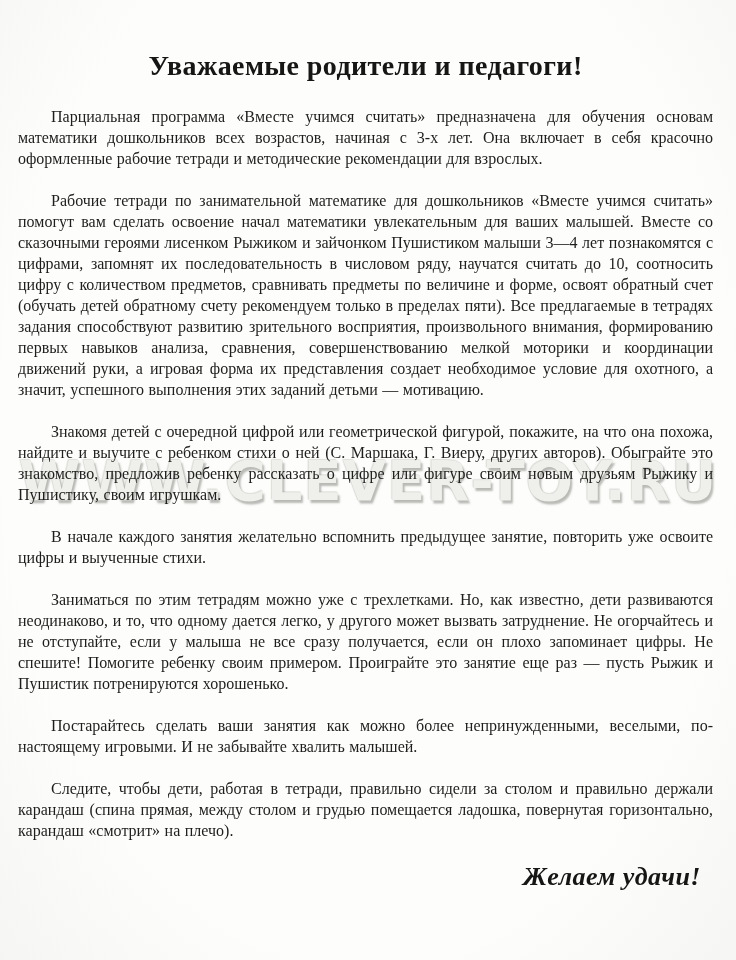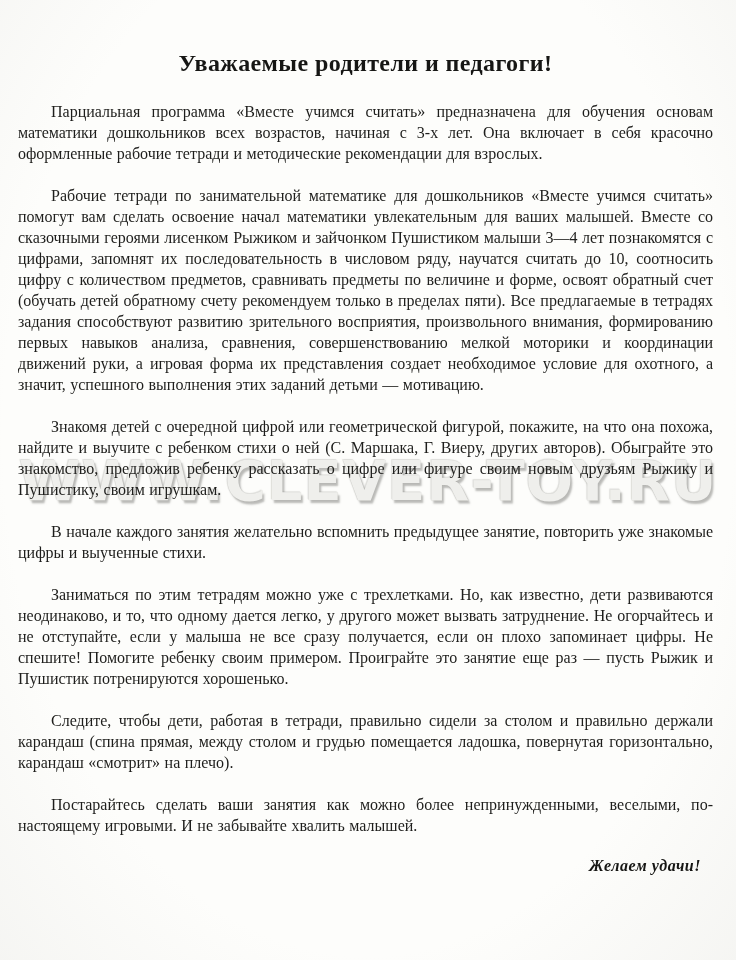--- a/index.html
+++ b/index.html
@@ -26,40 +26,40 @@
       background: radial-gradient(ellipse at 50% 45%, rgba(255,255,255,0) 70%, rgba(210,210,205,0.18) 100%);
     }
     .content {
       position: absolute;
       inset: 0;
       padding: 50px 23px 0 18px;
       z-index: 1;
       box-sizing: border-box;
     }
     .title {
-      font-size: 24px;
+      font-size: 28px;
       font-weight: bold;
       text-align: center;
       letter-spacing: 0.4px;
       margin: 0 0 24px 0;
       color: #161614;
     }
     .para {
       font-size: 16px;
       line-height: 21px;
       text-align: justify;
       text-indent: 33px;
       margin: 16px 0 21px 0;
       word-spacing: 0.5px;
     }
     .signature {
       text-align: right;
       font-weight: bold;
       font-style: italic;
-      font-size: 16px;
+      font-size: 26px;
       letter-spacing: 0.5px;
       margin: 2px 12px 0 0;
       color: #161614;
     }
     .watermark {
       position: absolute;
       top: 448px;
       left: 0;
       width: 100%;
       text-align: center;
@@ -87,25 +87,25 @@
   <div class="content">
 
     <h1 class="title">Уважаемые родители и педагоги!</h1>
 
     <p class="para">Парциальная программа «Вместе учимся считать» предназначена для обучения основам математики дошкольников всех возрастов, начиная с 3-х лет. Она включает в себя красочно оформленные рабочие тетради и методические рекомендации для взрослых.</p>
 
     <p class="para">Рабочие тетради по занимательной математике для дошкольников «Вместе учимся считать» помогут вам сделать освоение начал математики увлекательным для ваших малышей. Вместе со сказочными героями лисенком Рыжиком и зайчонком Пушистиком малыши 3—4 лет познакомятся с цифрами, запомнят их последовательность в числовом ряду, научатся считать до 10, соотносить цифру с количеством предметов, сравнивать предметы по величине и форме, освоят обратный счет (обучать детей обратному счету рекомендуем только в пределах пяти). Все предлагаемые в тетрадях задания способствуют развитию зрительного восприятия, произвольного внимания, формированию первых навыков анализа, сравнения, совершенствованию мелкой моторики и координации движений руки, а игровая форма их представления создает необходимое условие для охотного, а значит, успешного выполнения этих заданий детьми — мотивацию.</p>
 
     <p class="para">Знакомя детей с очередной цифрой или геометрической фигурой, покажите, на что она похожа, найдите и выучите с ребенком стихи о ней (С. Маршака, Г. Виеру, других авторов). Обыграйте это знакомство, предложив ребенку рассказать о цифре или фигуре своим новым друзьям Рыжику и Пушистику, своим игрушкам.</p>
 
-    <p class="para">В начале каждого занятия желательно вспомнить предыдущее занятие, повторить уже знакомые цифры и выученные стихи.</p>
+    <p class="para">В начале каждого занятия желательно вспомнить предыдущее занятие, повторить уже освоите цифры и выученные стихи.</p>
 
     <p class="para">Заниматься по этим тетрадям можно уже с трехлетками. Но, как известно, дети развиваются неодинаково, и то, что одному дается легко, у другого может вызвать затруднение. Не огорчайтесь и не отступайте, если у малыша не все сразу получается, если он плохо запоминает цифры. Не спешите! Помогите ребенку своим примером. Проиграйте это занятие еще раз — пусть Рыжик и Пушистик потренируются хорошенько.</p>
 
 
+    <p class="para">Постарайтесь сделать ваши занятия как можно более непринужденными, веселыми, по-настоящему игровыми. И не забывайте хвалить малышей.</p>
+
     <p class="para">Следите, чтобы дети, работая в тетради, правильно сидели за столом и правильно держали карандаш (спина прямая, между столом и грудью помещается ладошка, повернутая горизонтально, карандаш «смотрит» на плечо).</p>
-
-    <p class="para">Постарайтесь сделать ваши занятия как можно более непринужденными, веселыми, по-настоящему игровыми. И не забывайте хвалить малышей.</p>
 
     <div class="signature">Желаем удачи!</div>
 
   </div>
 </div>
 
 </body></html>

